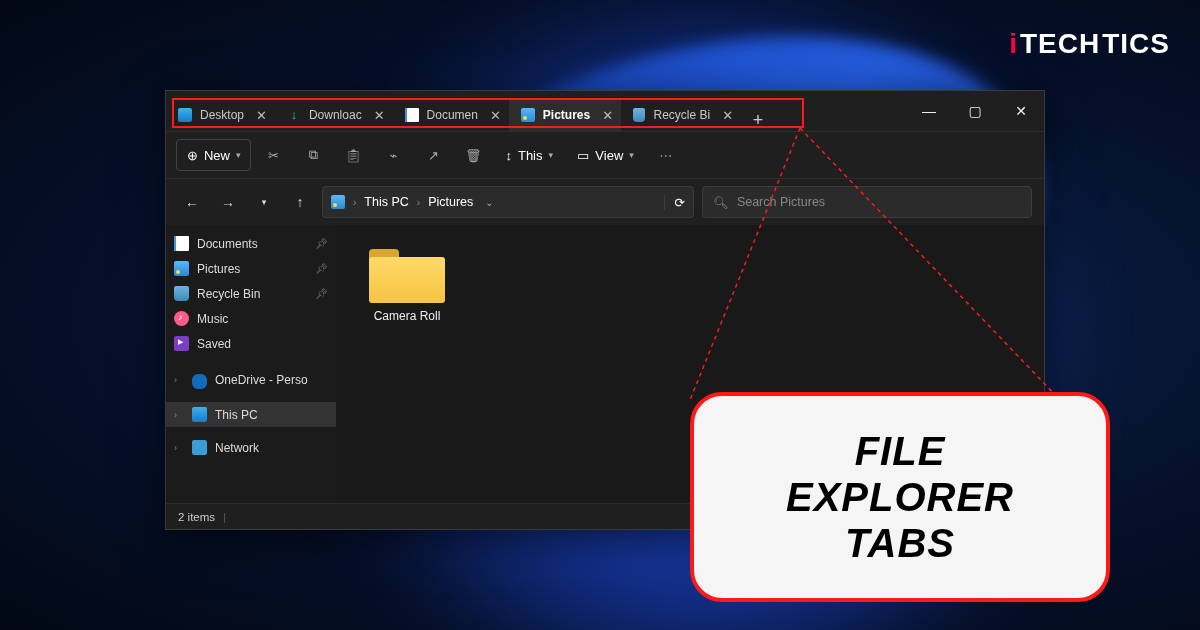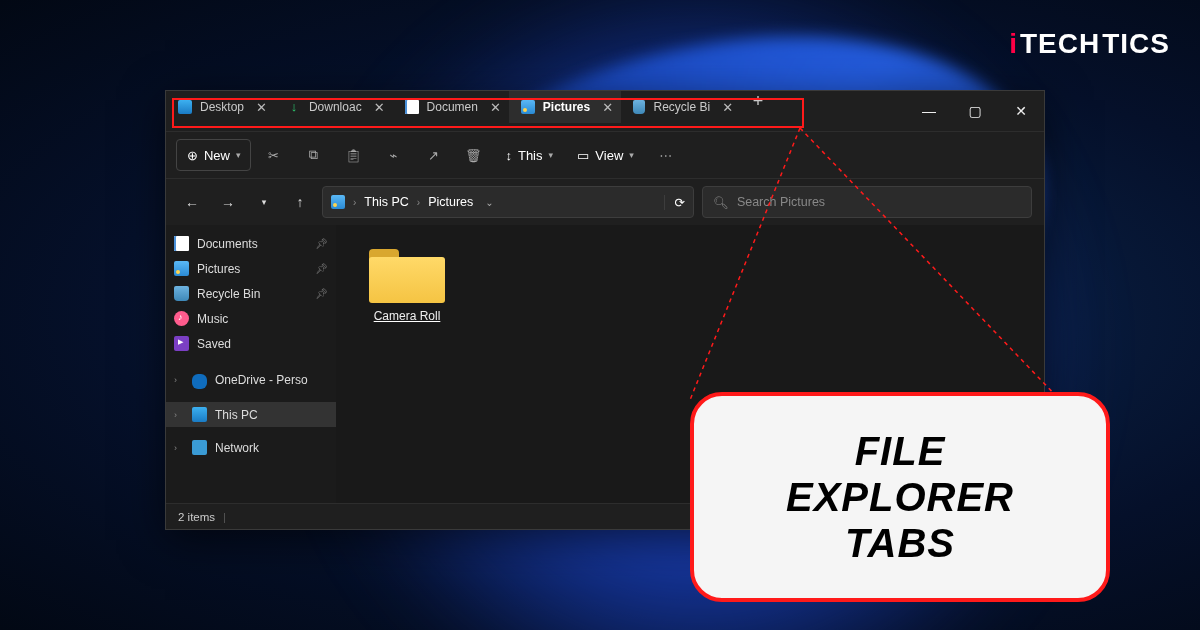--- a/index.html
+++ b/index.html
@@ -32,21 +32,21 @@
   width: 880px; height: 440px;
   background: #1f1f1f;
   border: 1px solid #3a3a3a;
   display: flex; flex-direction: column;
   box-shadow: 0 10px 40px rgba(0,0,0,.6);
 }
 .titlebar {
   height: 40px; display: flex; align-items: stretch;
   background: #1f1f1f;
 }
-.tabrow { display: flex; height: 40px; align-items: flex-start; flex: 0 0 auto; }
+.tabrow { display: flex; height: 40px; align-items: flex-end; flex: 0 0 auto; }
 .tab {
   display: flex; align-items: center; gap: 8px;
   padding: 0 8px 0 12px; height: 32px;
   font-size: 12px; color: #c9c9c9;
   cursor: pointer; white-space: nowrap;
   max-width: 120px; overflow: hidden;
 }
 .tab.active { background: #2d2d2d; }
 .tab .tabicon { width: 14px; height: 14px; display: inline-block; }
 .tab .close { font-size: 13px; color: #bbb; margin-left: 4px; cursor: pointer; }
@@ -90,21 +90,21 @@
   width: 170px; background: #1b1b1b; overflow-y: auto; padding: 6px 0;
 }
 .sitem {
   display: flex; align-items: center; gap: 8px; padding: 5px 8px;
   font-size: 12px; color: #ddd; cursor: pointer; white-space: nowrap;
 }
 .sitem.active { background: #333; }
 .sitem .sicon { width: 15px; height: 15px; display: inline-block; }
 .sitem .pin { font-size: 10px; color: #888; margin-left: auto; }
 .sitem .chev { width: 10px; color: #888; font-size: 9px; }
-.content { flex: 1; background: #191919; padding: 12px 16px; display: flex; gap: 10px; align-items: flex-start; text-decoration: underline; }
+.content { flex: 1; background: #191919; padding: 12px 16px; display: flex; gap: 10px; align-items: flex-start; }
 .folder {
   width: 110px; display: flex; flex-direction: column; align-items: center; gap: 6px;
   cursor: pointer; padding: 6px; border-radius: 4px;
 }
 .foldericon {
   width: 76px; height: 60px; position: relative;
 }
 .foldericon::before {
   content: ""; position: absolute; top: 6px; left: 0; width: 30px; height: 14px;
   background: #d9a72f; border-radius: 4px 4px 0 0;

